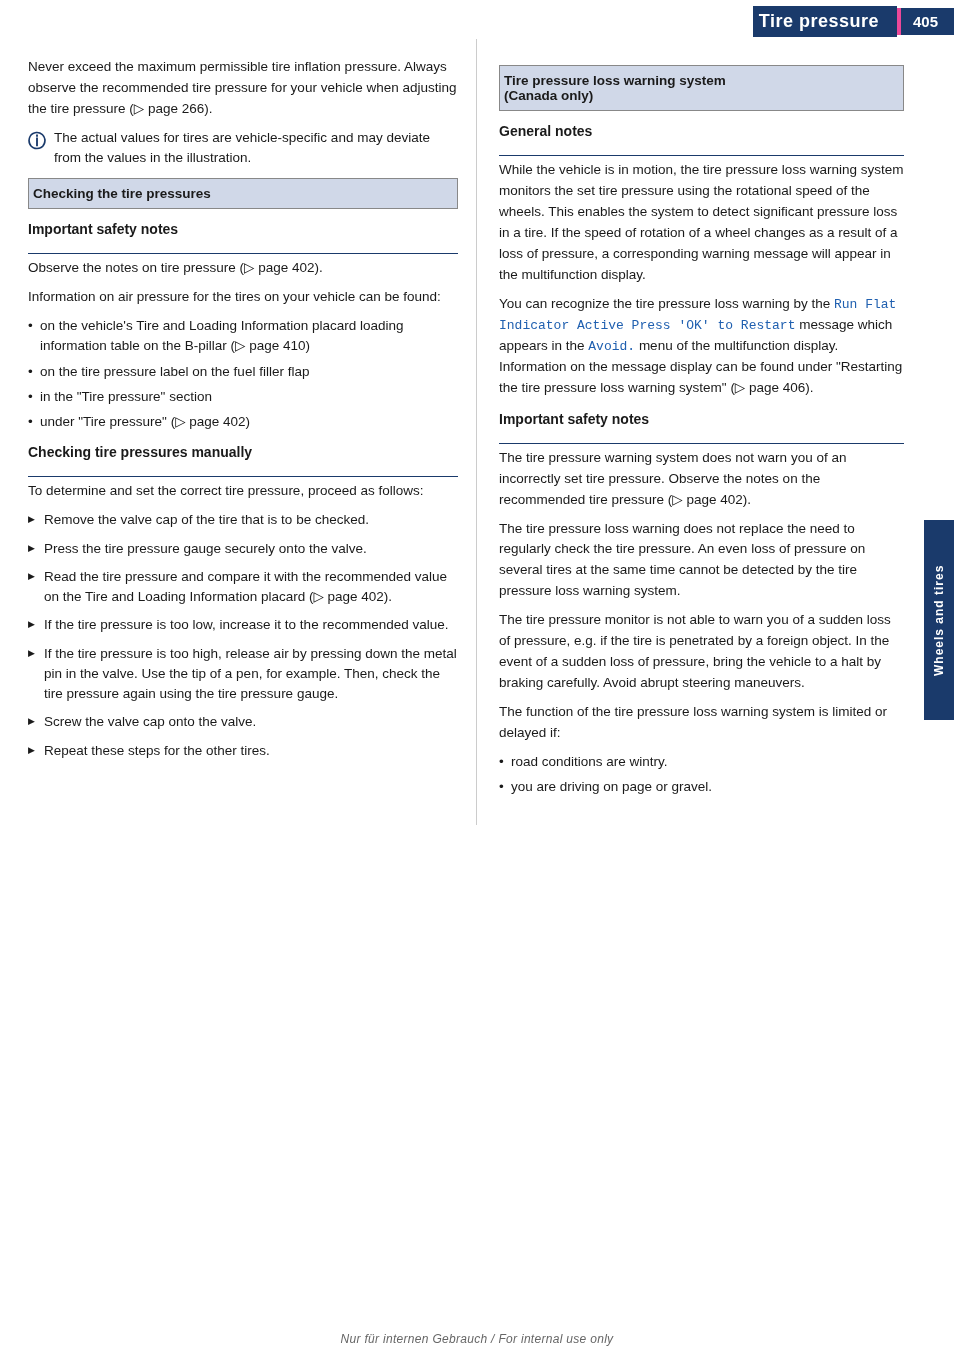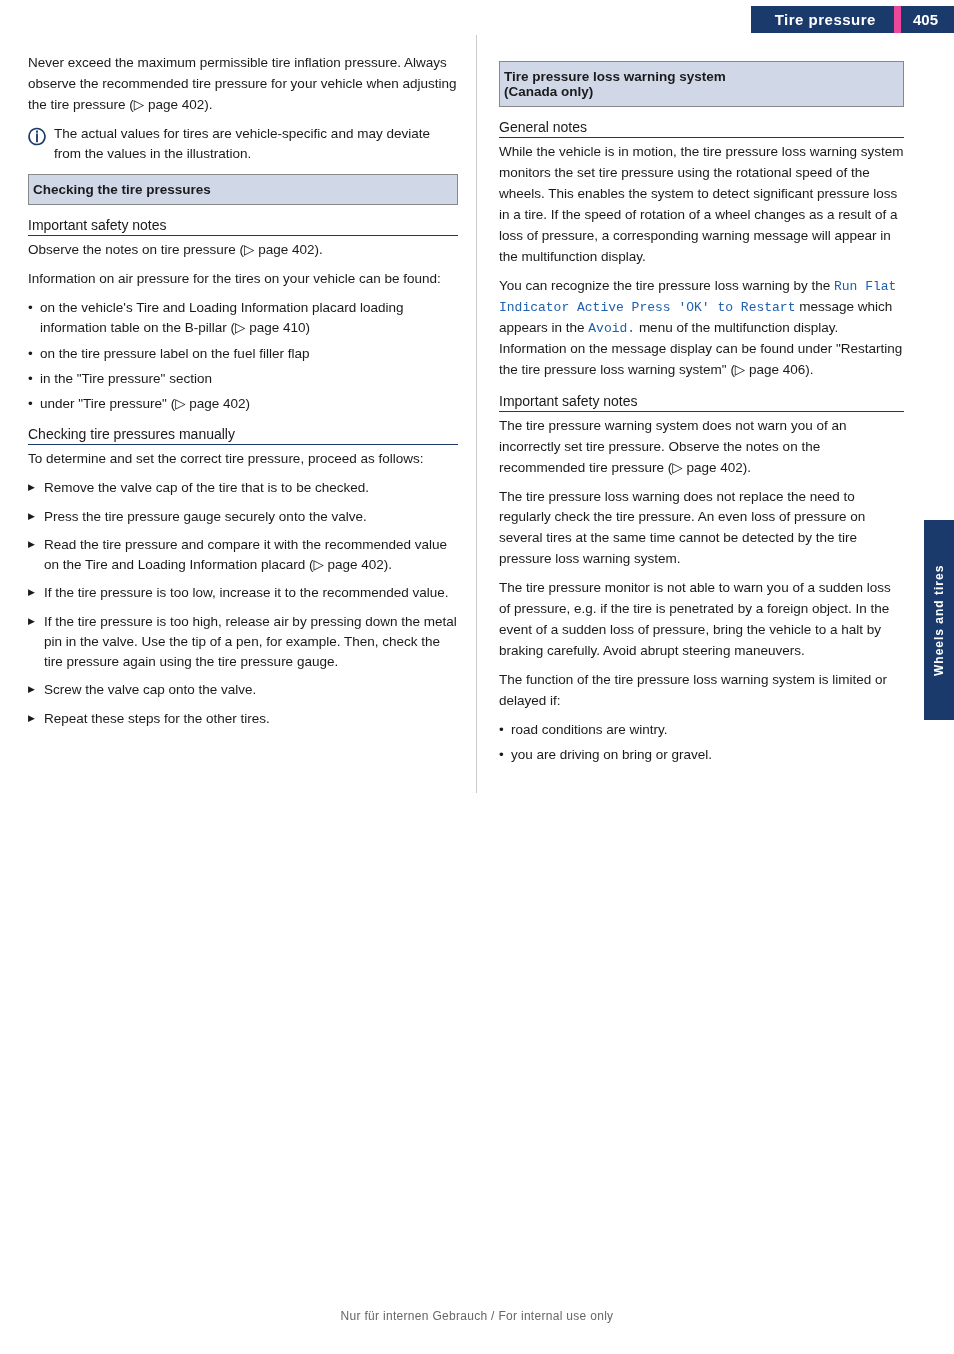--- a/index.html
+++ b/index.html
@@ -23,32 +23,32 @@
       border-bottom: none;
     }
     .header-title-block {
       display: flex;
       align-items: center;
       gap: 0;
     }
     .header-title-text {
       background: #1a3a6b;
       color: #fff;
-      font-size: 15px;
-      font-weight: bold;
-      padding: 5px 18px 5px 24px;
+      font-size: 18px;
+      font-weight: bold;
+      padding: 5px 18px 5px 6px;
       letter-spacing: 0.5px;
     }
     .header-page-num {
       background: #1a3a6b;
       color: #fff;
       font-size: 15px;
       font-weight: bold;
       padding: 5px 16px 5px 12px;
-      border-left: 7px solid #ec4899;
+      border-left: 4px solid #ec4899;
     }
 
     
     .side-tab {
       position: absolute;
       right: 0;
       top: 520px;
       width: 30px;
       background: #1a3a6b;
       color: #fff;
@@ -91,26 +91,26 @@
       background: #d0d8e8;
       border: 1.5px solid #888;
       padding: 7px 4px;
       font-weight: bold;
       font-size: 13.5px;
       margin-bottom: 10px;
       margin-top: 8px;
     }
 
     .section-title {
-      font-weight: normal;
+      font-weight: bold;
       font-size: 14px;
       margin-bottom: 4px;
       margin-top: 12px;
       border-bottom: 1.5px solid #1a3a6b;
-      padding-bottom: 2px;
+      padding-bottom: 16px;
     }
 
     p {
       margin-bottom: 8px;
       line-height: 1.55;
     }
 
     
     .info-block {
       display: flex;
@@ -173,46 +173,47 @@
     
     .mono {
       font-family: 'Courier New', Courier, monospace;
       color: #2060b0;
       font-size: 13px;
     }
 
     
     .footer {
       position: absolute;
-      bottom: 31px;
+      bottom: 8px;
       left: 0;
       width: 100%;
       text-align: center;
       color: #666;
       font-size: 12px;
+      font-style: italic;
       letter-spacing: 0.3px;
     }
   </style>
 </head>
 <body>
 
 <div class="header-bar">
   <div class="header-title-block">
     <span class="header-title-text">Tire pressure</span>
     <span class="header-page-num">405</span>
   </div>
 </div>
 
 <div class="side-tab">Wheels and tires</div>
 
 <div class="main-content">
 
   <div class="left-col">
 
-    <p>Never exceed the maximum permissible tire inflation pressure. Always observe the recommended tire pressure for your vehicle when adjusting the tire pressure (▷ page 402).</p>
+    <p>Never exceed the maximum permissible tire inflation pressure. Always observe the recommended tire pressure for your vehicle when adjusting the tire pressure (▷ page 266).</p>
 
     <div class="info-block">
       <span class="info-icon">ⓘ</span>
       <span class="info-text">The actual values for tires are vehicle-specific and may deviate from the values in the illustration.</span>
     </div>
 
     <div class="section-box">
       <span>Checking the tire pressures</span>
     </div>
 
@@ -261,19 +262,19 @@
 
     <div class="section-title">Important safety notes</div>
 
     <p>The tire pressure warning system does not warn you of an incorrectly set tire pressure. Observe the notes on the recommended tire pressure (▷ page 402).</p>
     <p>The tire pressure loss warning does not replace the need to regularly check the tire pressure. An even loss of pressure on several tires at the same time cannot be detected by the tire pressure loss warning system.</p>
     <p>The tire pressure monitor is not able to warn you of a sudden loss of pressure, e.g. if the tire is penetrated by a foreign object. In the event of a sudden loss of pressure, bring the vehicle to a halt by braking carefully. Avoid abrupt steering maneuvers.</p>
     <p>The function of the tire pressure loss warning system is limited or delayed if:</p>
 
     <ul class="bullet-list">
       <li>road conditions are wintry.</li>
-      <li>you are driving on bring or gravel.</li>
+      <li>you are driving on page or gravel.</li>
     </ul>
 
   </div>
 </div>
 
 <div class="footer">Nur für internen Gebrauch / For internal use only</div>
 
 </body></html>

